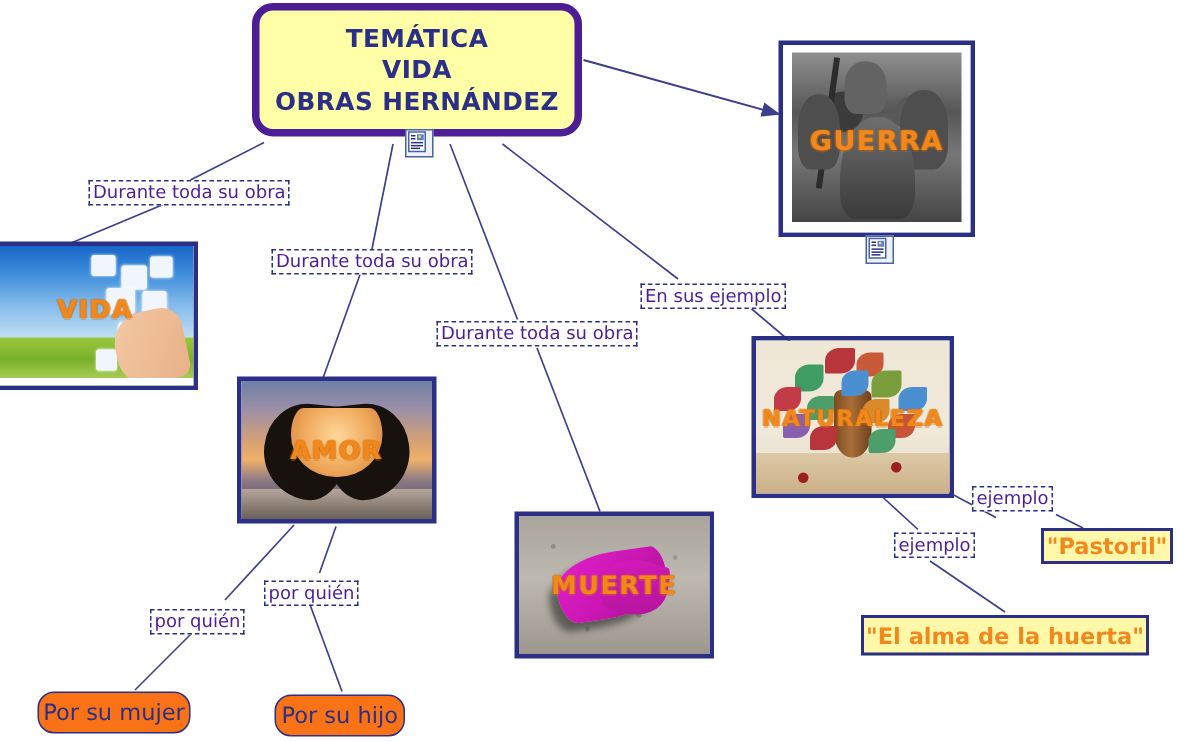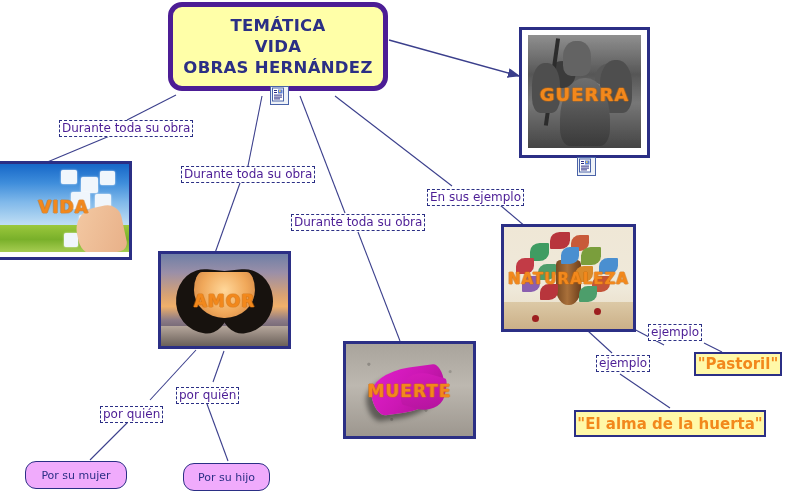--- a/index.html
+++ b/index.html
@@ -238,26 +238,26 @@
     display: flex;
     align-items: center;
     justify-content: center;
     z-index: 5;
     font-family: "DejaVu Sans", sans-serif;
   }
 
   
   .round-box {
     position: absolute;
-    background: #f0abfc;
+    background: #f97316;
     border: 1.5px solid #2b2f85;
     border-radius: 11px;
     box-sizing: border-box;
     color: #2b2f85;
-    font-size: 11px;
+    font-size: 15px;
     display: flex;
     align-items: center;
     justify-content: center;
     z-index: 5;
     font-family: "DejaVu Sans", sans-serif;
   }
 
   
   .edge-label {
     position: absolute;

